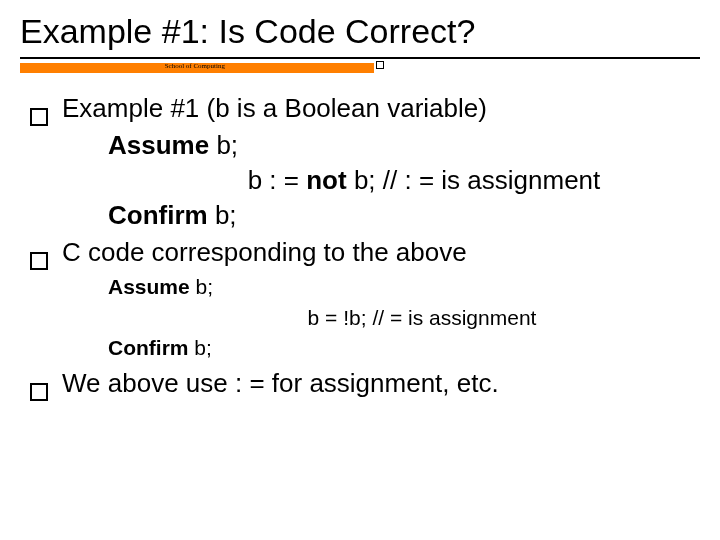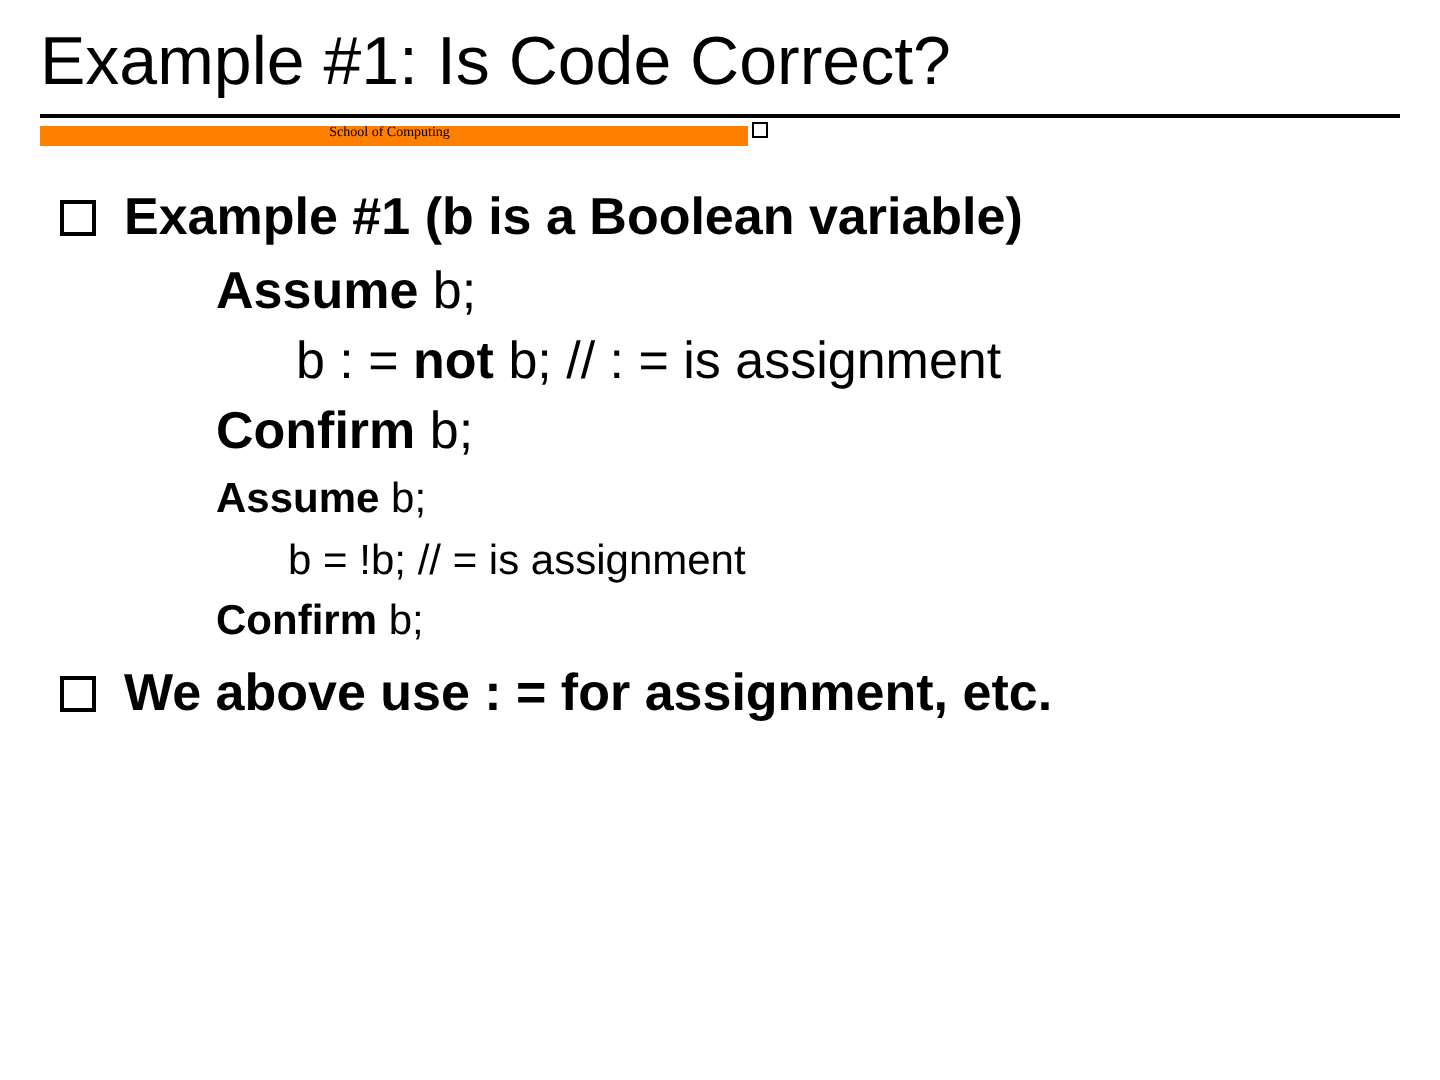--- a/index.html
+++ b/index.html
@@ -90,23 +90,22 @@
     color: #000000;
     line-height: 10px;
   }
   .body {
     padding-left: 10px;
     font-size: 26px;
     line-height: 1.35;
   }
   .bullet {
     display: flex;
-    align-items: flex-start;
+    align-items: flex-end;
     margin-top: 2px;
-    font-weight: bold;
   }
   .bullet .marker {
     width: 18px;
     height: 18px;
     border: 2px solid #000;
     margin-top: 9px;
     margin-right: 14px;
     flex-shrink: 0;
     box-sizing: border-box;
   }
@@ -123,20 +122,21 @@
   }
   .sub-sm {
     font-size: 21px;
     line-height: 1.45;
   }
   .sub-sm .line {
     display: block;
   }
   .code-row {
     display: flex;
+    text-align: center;
   }
   .code-row .col-a {
     width: 220px;
     flex-shrink: 0;
   }
   .code-row-sm .col-a {
     width: 220px;
     flex-shrink: 0;
   }
   .indent {
@@ -181,20 +181,24 @@
       </span>
       <span class="line code-row">
         <span class="col-a"><span class="indent"></span><span>b : = </span><b>not</b><span> b;</span></span>
         <span>// : = is assignment</span>
       </span>
       <span class="line">
         <b>Confirm</b><span> b;</span>
       </span>
     </div>
 
+    <div class="bullet">
+      <span class="marker"></span>
+      <span class="text">C code corresponding to the above</span>
+    </div>
 
     <div class="sub sub-sm">
       <span class="line">
         <b>Assume</b><span> b;</span>
       </span>
       <span class="line code-row code-row-sm">
         <span class="col-a"><span class="indent-sm"></span><span>b = !b;</span></span>
         <span>// = is assignment</span>
       </span>
       <span class="line">

